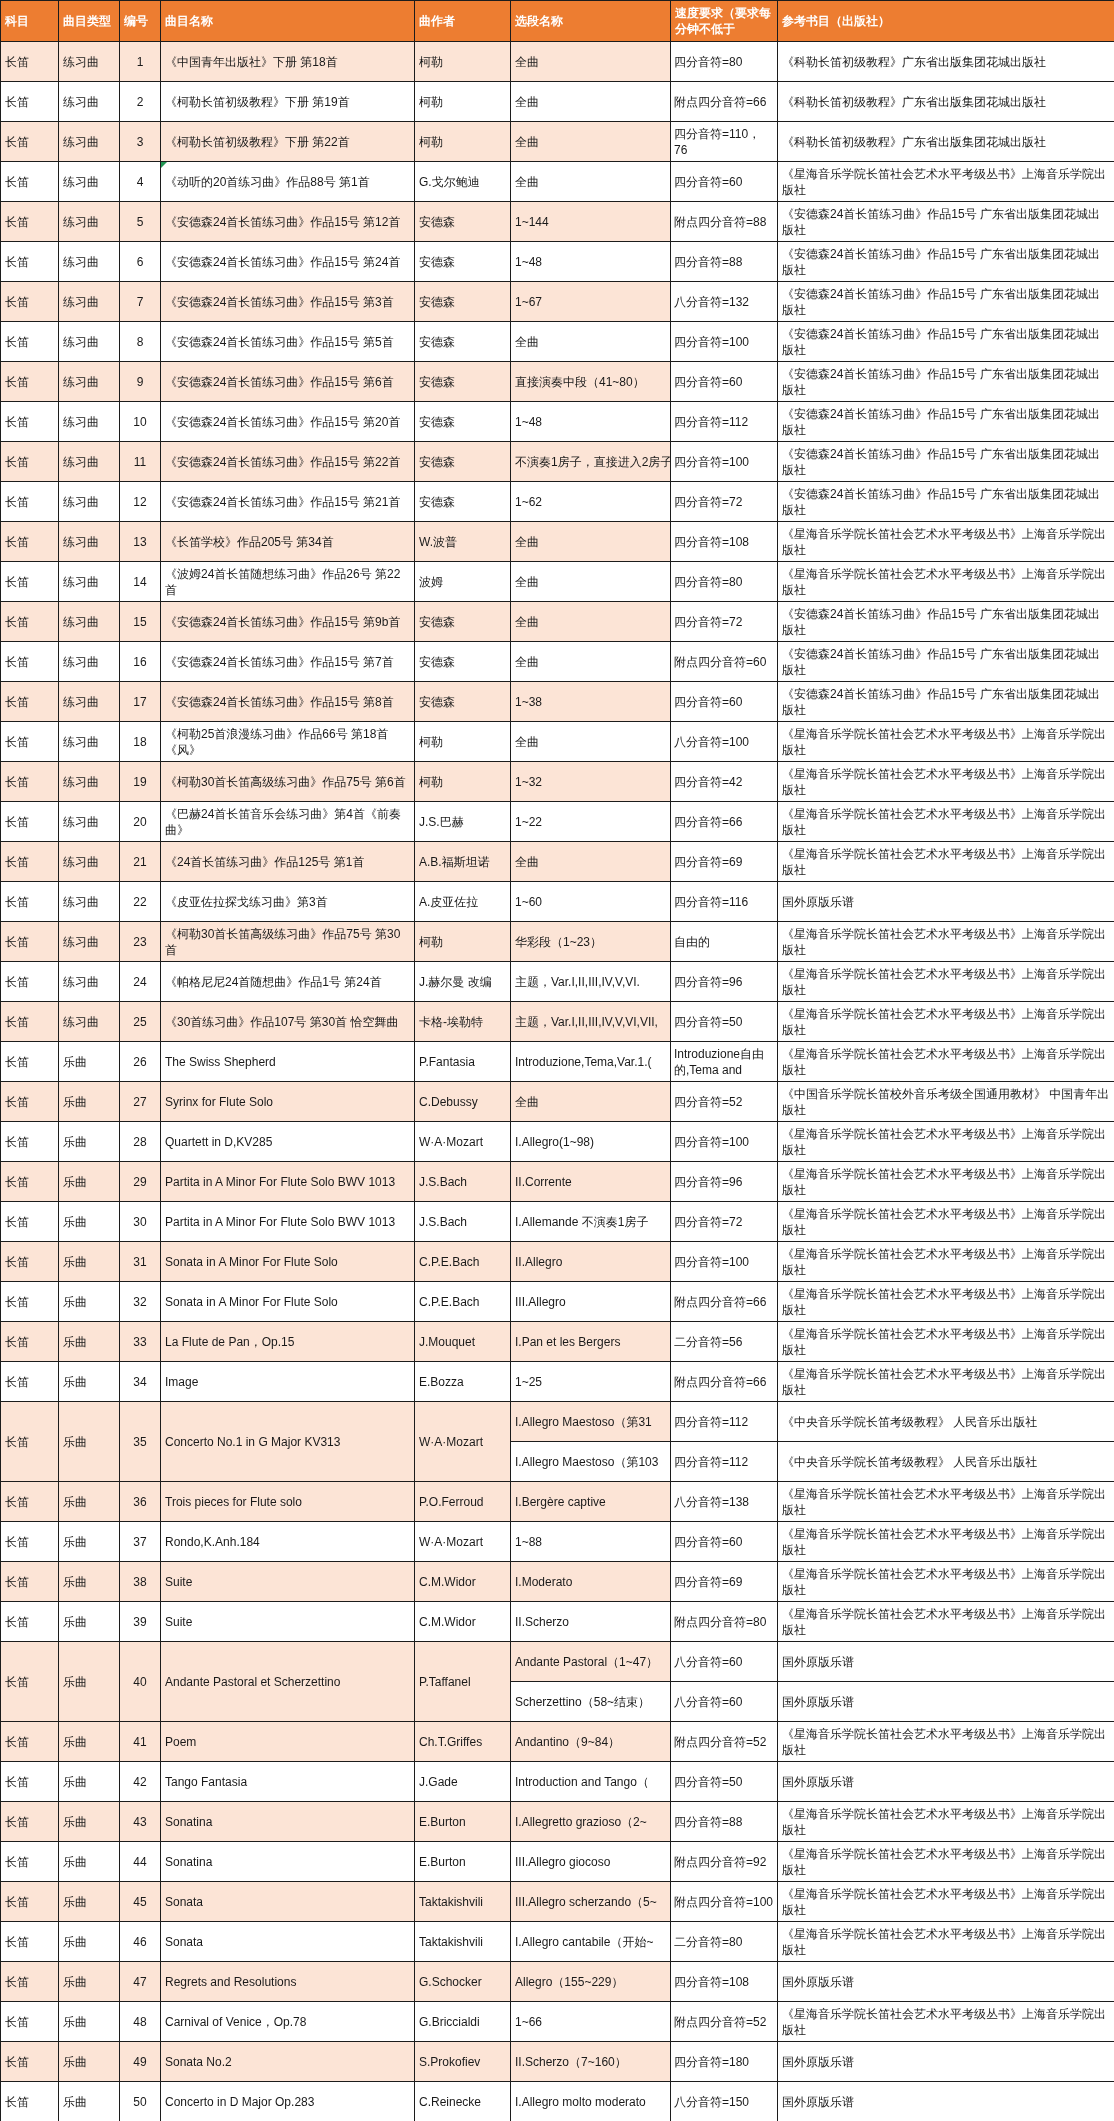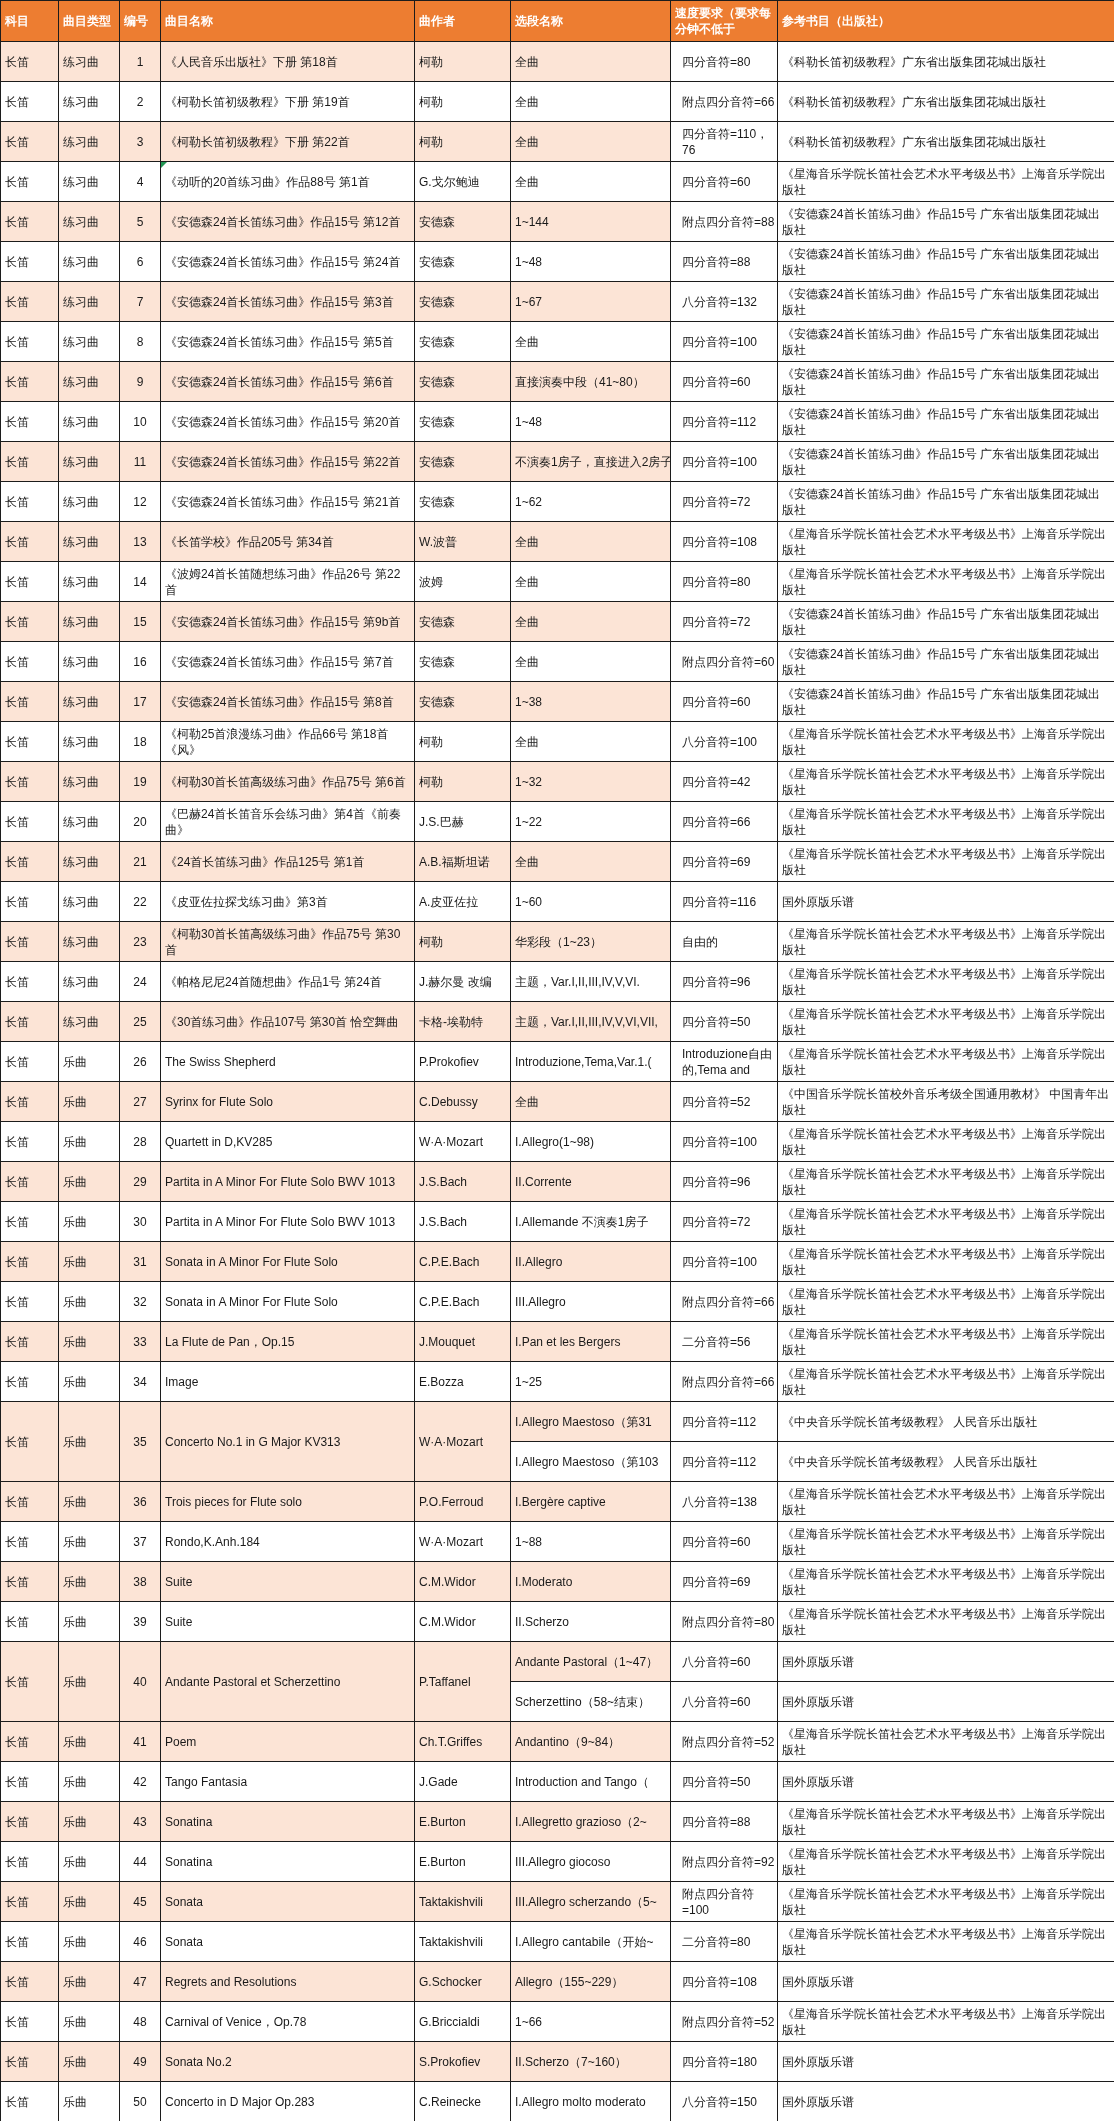--- a/index.html
+++ b/index.html
@@ -8,21 +8,21 @@
   table{border-collapse:collapse;table-layout:fixed;width:1114px;}
   th,td{border:1px solid #1c1c1c;overflow:hidden;font-size:12px;line-height:16px;
         padding:1px 4px;vertical-align:middle;box-sizing:border-box;}
   thead tr{height:41px;}
   tbody tr{height:40px;}
   thead th{background:var(--header-bg,#ED7D31);color:var(--header-text,#fff);
            text-align:left;font-weight:bold;}
   td.band{background:var(--band-bg,#FCE4D6);}
   td.num{text-align:center;}
   td.sel{white-space:nowrap;padding-right:16px;}
-  td.speed{white-space:pre-wrap;padding-left:11px;padding-right:0;}
+  td.speed{white-space:pre-wrap;padding-left:3px;padding-right:0;}
   td.rel{position:relative;}
   .flag{position:absolute;top:0;left:0;width:0;height:0;
         border-top:6px solid var(--flag-color,#219653);border-right:6px solid transparent;}
 </style>
 </head>
 <body>
 
 <div id="sheet">
   <table>
     <colgroup>
@@ -45,21 +45,21 @@
         <th>选段名称</th>
         <th>速度要求（要求每分钟不低于</th>
         <th>参考书目（出版社）</th>
       </tr>
     </thead>
     <tbody>
         <tr>
           <td rowspan="1" class="band">长笛</td>
           <td rowspan="1" class="band">练习曲</td>
           <td rowspan="1" class="num band">1</td>
-          <td rowspan="1" class="band">《人民音乐出版社》下册 第18首</td>
+          <td rowspan="1" class="band">《中国青年出版社》下册 第18首</td>
           <td rowspan="1" class="band">柯勒</td>
           <td class="sel band">全曲</td>
           <td class="speed">四分音符=80</td>
           <td class="ref">《科勒长笛初级教程》广东省出版集团花城出版社</td>
         </tr>
         <tr>
           <td rowspan="1">长笛</td>
           <td rowspan="1">练习曲</td>
           <td rowspan="1" class="num">2</td>
           <td rowspan="1">《柯勒长笛初级教程》下册 第19首</td>
@@ -297,21 +297,21 @@
           <td rowspan="1" class="band">卡格-埃勒特</td>
           <td class="sel band">主题，Var.I,II,III,IV,V,VI,VII,</td>
           <td class="speed">四分音符=50</td>
           <td class="ref">《星海音乐学院长笛社会艺术水平考级丛书》上海音乐学院出版社</td>
         </tr>
         <tr>
           <td rowspan="1">长笛</td>
           <td rowspan="1">乐曲</td>
           <td rowspan="1" class="num">26</td>
           <td rowspan="1">The Swiss Shepherd</td>
-          <td rowspan="1">P.Prokofiev</td>
+          <td rowspan="1">P.Fantasia</td>
           <td class="sel">Introduzione,Tema,Var.1.(</td>
           <td class="speed">Introduzione自由
 的,Tema and</td>
           <td class="ref">《星海音乐学院长笛社会艺术水平考级丛书》上海音乐学院出版社</td>
         </tr>
         <tr>
           <td rowspan="1" class="band">长笛</td>
           <td rowspan="1" class="band">乐曲</td>
           <td rowspan="1" class="num band">27</td>
           <td rowspan="1" class="band">Syrinx for Flute Solo</td>

